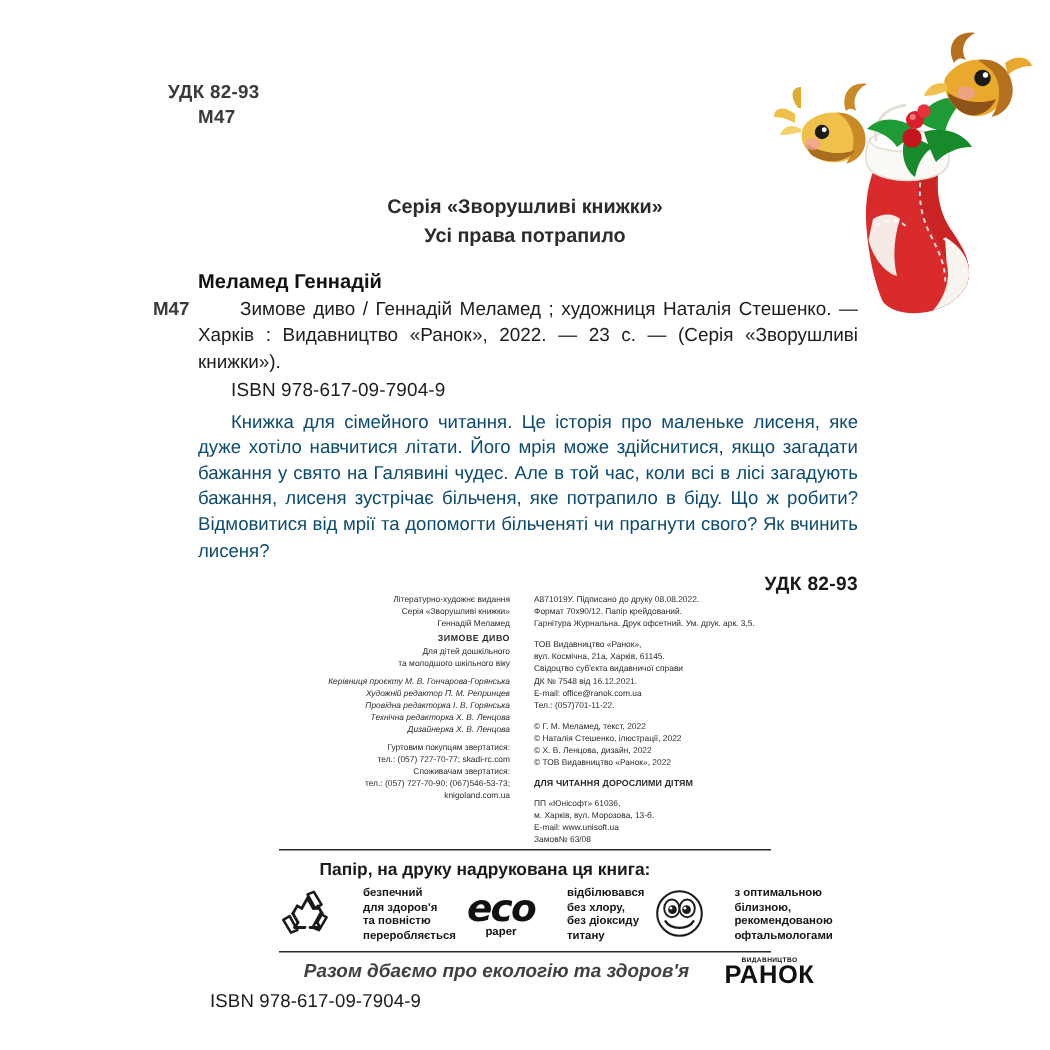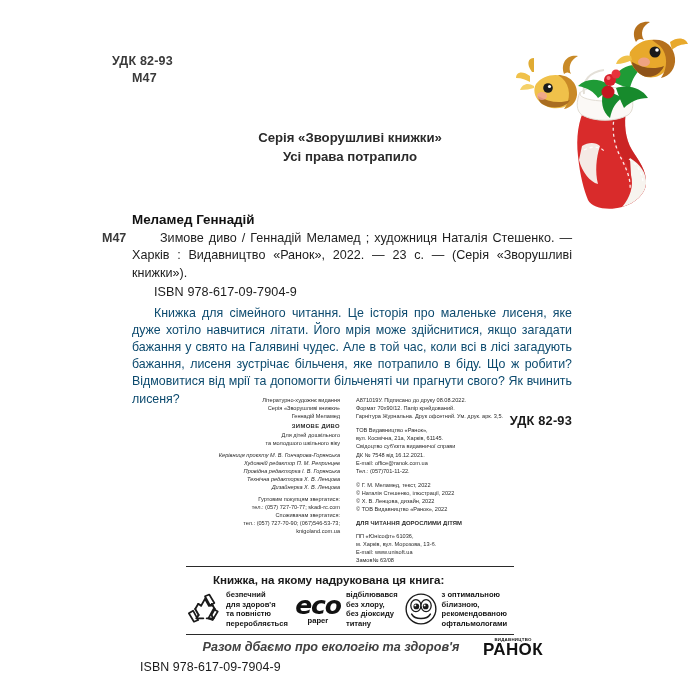--- a/index.html
+++ b/index.html
@@ -56,21 +56,20 @@
     font-weight: 600;
     color: #2b2b2b;
   }
 
   
   .biblio {
     position: absolute;
     left: 132px;
     top: 180px;
     width: 440px;
-    margin-top: 32px;
   }
   .biblio-author {
     font-size: 13.4px;
     font-weight: bold;
     color: #111;
     margin-bottom: 3px;
   }
   .biblio-body {
     position: relative;
     font-size: 12.6px;
@@ -185,21 +184,21 @@
     left: 188px;
     top: 590px;
     width: 326px;
     display: flex;
     align-items: flex-start;
     gap: 6px;
   }
   .eco-item {
     display: flex;
     align-items: center;
-    gap: 4px;
+    gap: 20px;
   }
   .eco-item .eco-ico {
     flex: 0 0 auto;
     width: 34px;
     height: 34px;
   }
   .eco-text {
     font-size: 7.6px;
     line-height: 9.6px;
     font-weight: 600;
@@ -407,21 +406,21 @@
     <span class="col-head-bold">ДЛЯ ЧИТАННЯ ДОРОСЛИМИ ДІТЯМ</span>
     <span class="col-gap-sm"></span>
     <span class="col-line">ПП «Юнісофт» 61036,</span>
     <span class="col-line">м. Харків, вул. Морозова, 13-б.</span>
     <span class="col-line">E-mail: www.unisoft.ua</span>
     <span class="col-line">Замов№ 63/08</span>
   </div>
 </div>
 
 <div class="eco-rule"></div>
-<div class="eco-title">Книжка, на якому надрукована ця книга:</div>
+<div class="eco-title">Папір, на друку надрукована ця книга:</div>
 
 <div class="eco-row">
 
   <div class="eco-item">
     <span class="eco-ico">
       <svg viewBox="0 0 40 40" width="34" height="34" xmlns="http://www.w3.org/2000/svg">
         <g fill="none" stroke="#1a1a1a" stroke-width="2" stroke-linejoin="round">
           <path d="M20 5 L26 16 L31 13 L25 3 Z"></path>
           <path d="M34 22 L28 33 L33 35 L39 25 Z" transform="translate(-4,-2)"></path>
           <path d="M12 33 L6 22 L1 25 L7 35 Z"></path>

